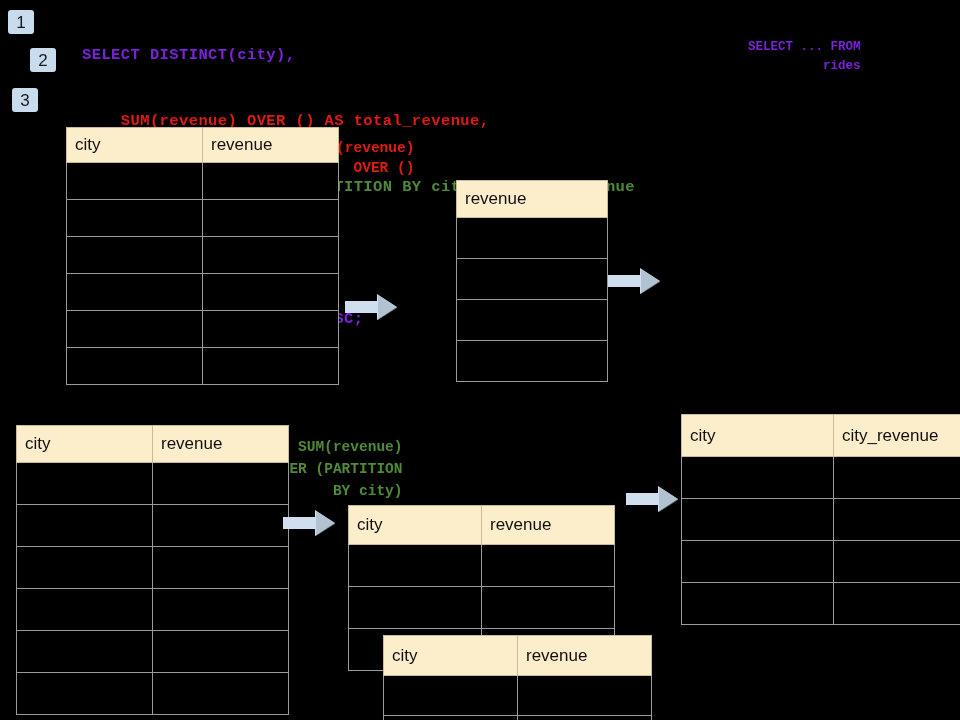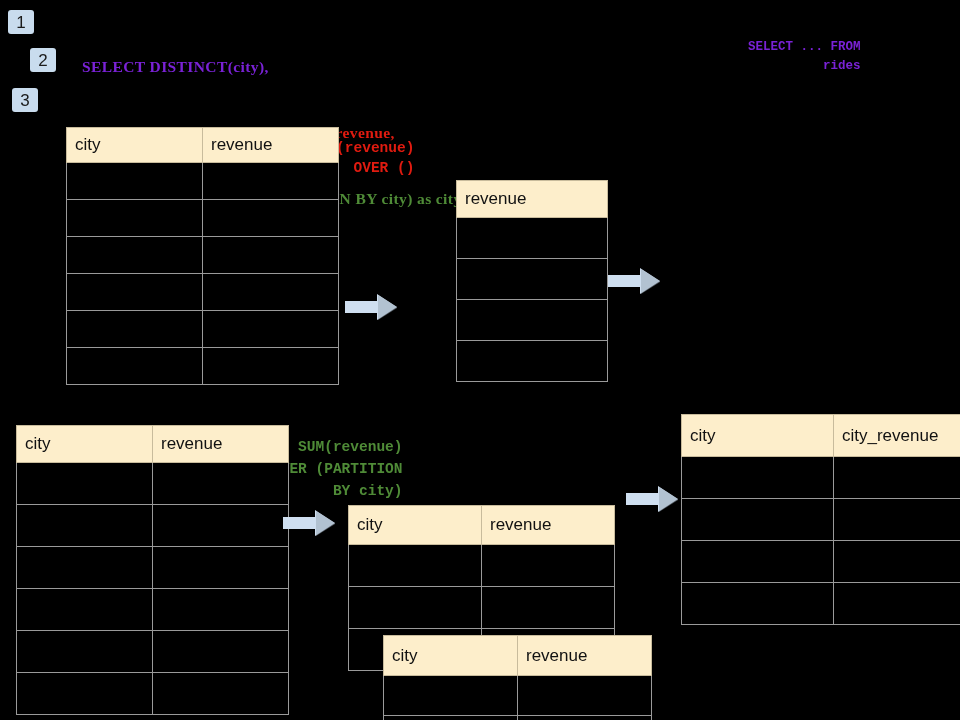--- a/index.html
+++ b/index.html
@@ -109,21 +109,21 @@
   <div class="badge" style="left:8px; top:10px;">
     <span>1</span>
   </div>
   <div class="badge" style="left:30px; top:48px;">
     <span>2</span>
   </div>
   <div class="badge" style="left:12px; top:88px;">
     <span>3</span>
   </div>
 
-  <div class="code-block" style="left:82px; top:12px;font-family:Liberation Serif, serif;">
+  <div class="code-block" style="left:82px; top:0;">
     <div class="code-line c-purple">SELECT DISTINCT(city),</div>
     <div class="code-line c-red">    SUM(revenue) OVER () AS total_revenue,</div>
     <div class="code-line c-green">    SUM(revenue) OVER (PARTITION BY city) as city_revenue</div>
     <div class="code-line c-purple">  FROM rides</div>
     <div class="code-line c-purple">  ORDER by city_revenue DESC;</div>
   </div>
 
   <div class="annot annot-sql-top" style="left:748px; top:38px;">SELECT ... FROM
 rides</div>
 

